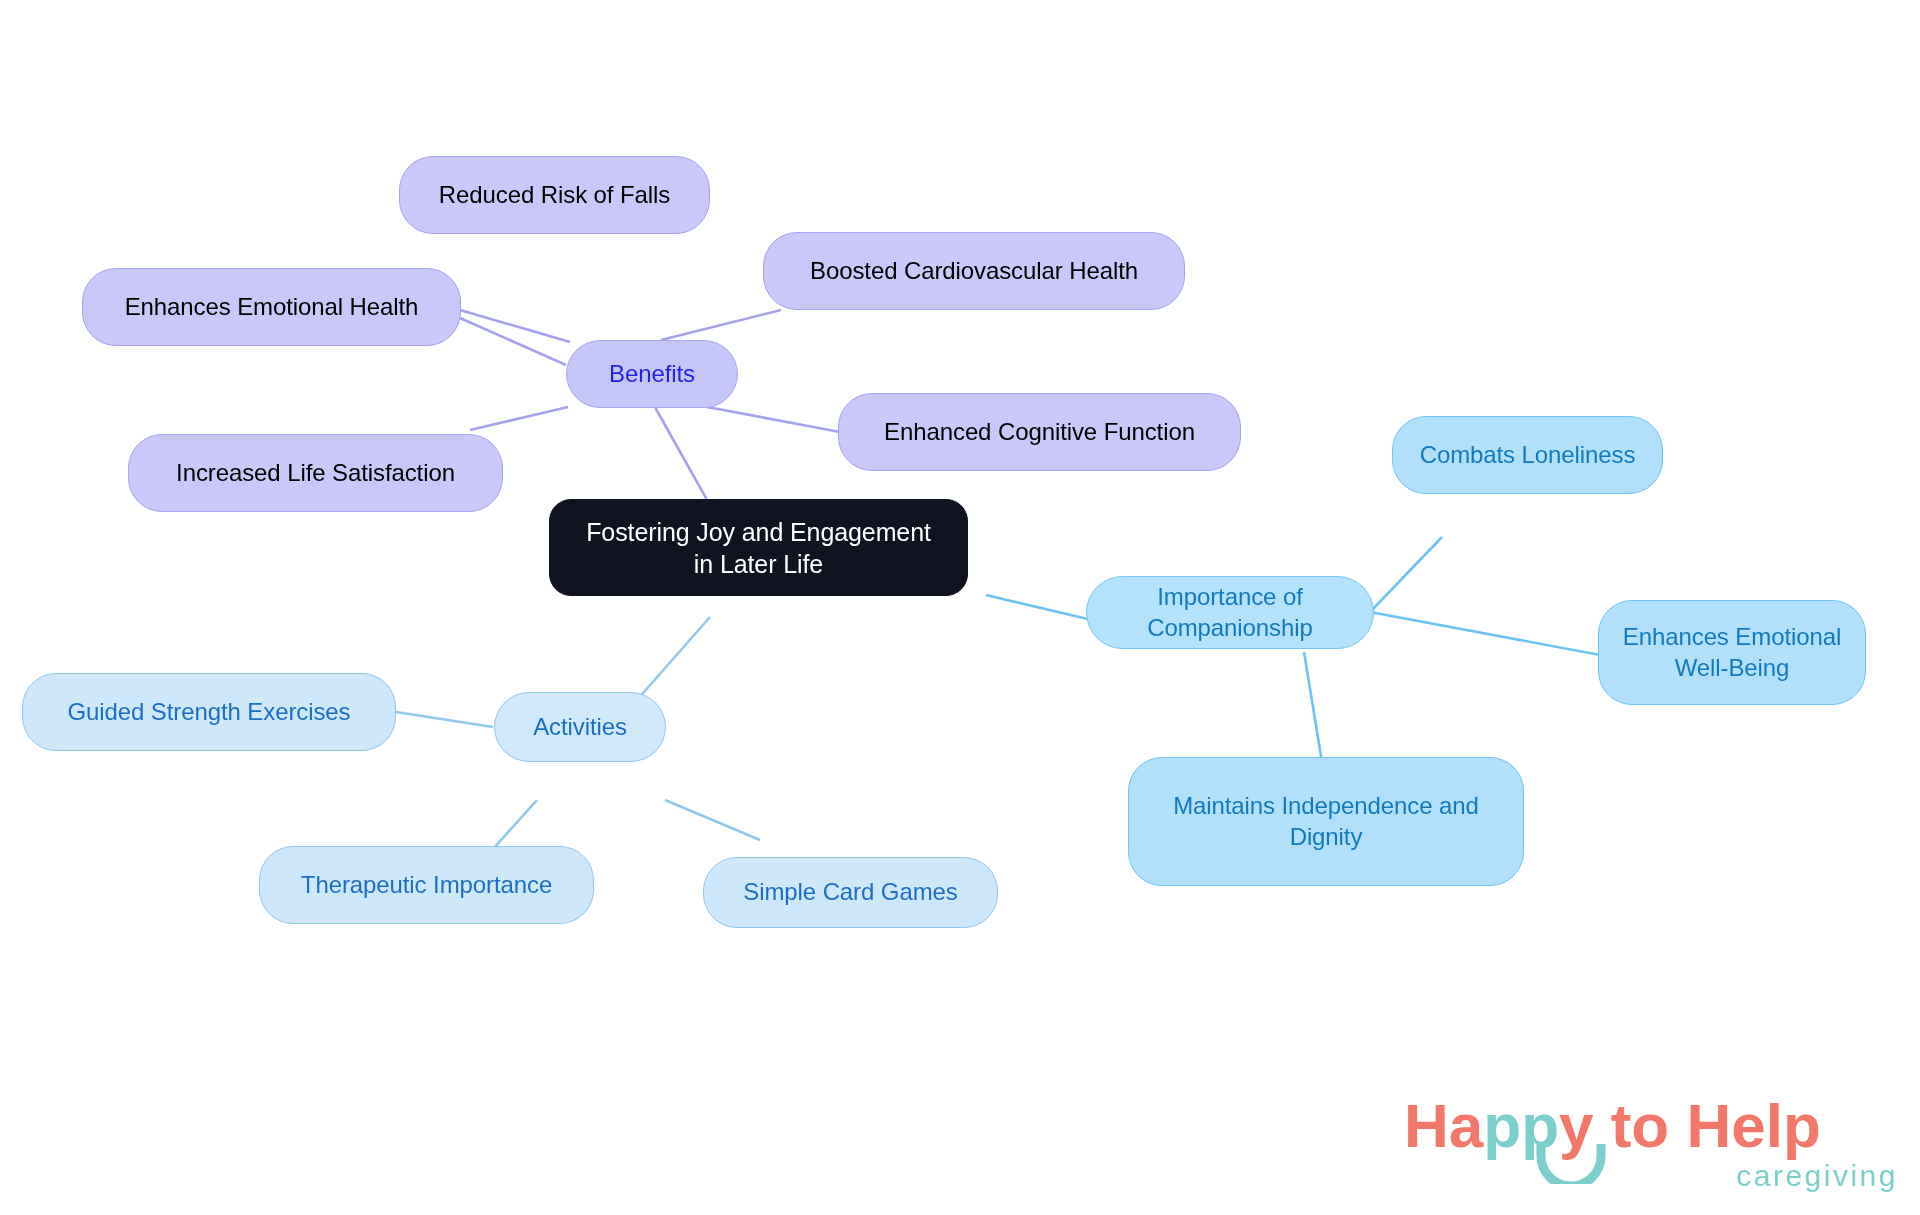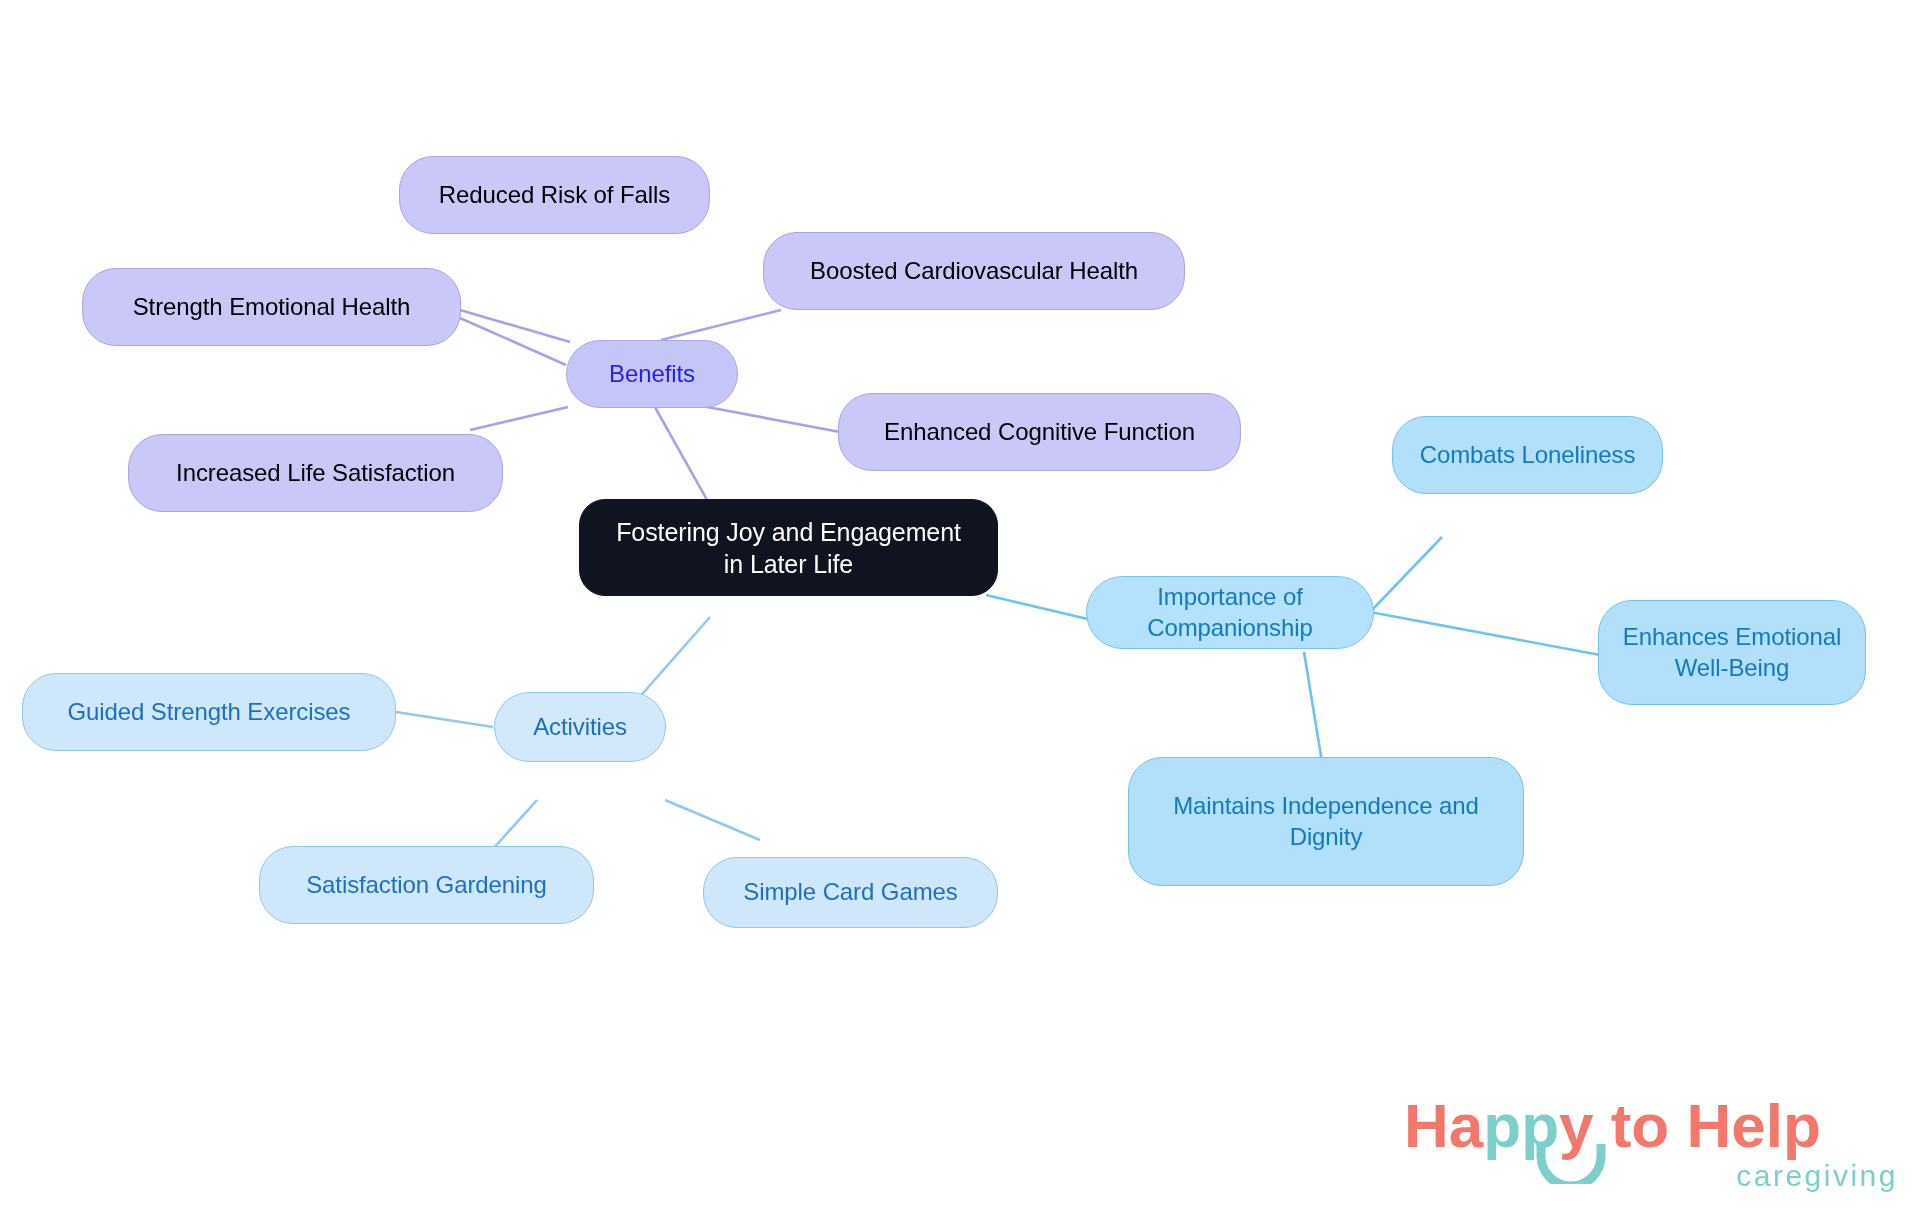--- a/index.html
+++ b/index.html
@@ -143,28 +143,28 @@
     <path d="M 1372 610 L 1442 537" stroke="#6fc3f0" stroke-width="2.6" fill="none"></path>
     <path d="M 1304 652 L 1322 762" stroke="#6fc3f0" stroke-width="2.6" fill="none"></path>
 
     <path d="M 710 617 L 637 700" stroke="#93c8ef" stroke-width="2.6" fill="none"></path>
 
     <path d="M 493 727 L 396 712" stroke="#93c8ef" stroke-width="2.6" fill="none"></path>
     <path d="M 537 800 L 466 879" stroke="#93c8ef" stroke-width="2.6" fill="none"></path>
     <path d="M 665 800 L 760 840" stroke="#93c8ef" stroke-width="2.6" fill="none"></path>
   </svg>
 
-  <div class="node root" style="left:579px; top:499px; width:419px; height:97px;">Fostering Joy and Engagement
+  <div class="node root" style="left:549px; top:499px; width:419px; height:97px;border-radius:22px;">Fostering Joy and Engagement
 in Later Life</div>
 
   <div class="node purple hub" style="left:566px; top:340px; width:172px; height:68px;">Benefits</div>
 
   <div class="node purple" style="left:399px; top:156px; width:311px; height:78px;">Reduced Risk of Falls</div>
 
-  <div class="node purple" style="left:82px; top:268px; width:379px; height:78px;">Strength Emotional Health</div>
+  <div class="node purple" style="left:82px; top:268px; width:379px; height:78px;">Enhances Emotional Health</div>
 
   <div class="node purple" style="left:128px; top:434px; width:375px; height:78px;">Increased Life Satisfaction</div>
 
   <div class="node purple" style="left:763px; top:232px; width:422px; height:78px;">Boosted Cardiovascular Health</div>
 
   <div class="node purple" style="left:838px; top:393px; width:403px; height:78px;">Enhanced Cognitive Function</div>
 
   <div class="node blue hub" style="left:1086px; top:576px; width:288px; height:73px;">Importance of Companionship</div>
 
   <div class="node blue" style="left:1392px; top:416px; width:271px; height:78px;">Combats Loneliness</div>
@@ -172,21 +172,21 @@
   <div class="node blue" style="left:1598px; top:600px; width:268px; height:105px;">Enhances Emotional
 Well-Being</div>
 
   <div class="node blue" style="left:1128px; top:757px; width:396px; height:129px;">Maintains Independence and
 Dignity</div>
 
   <div class="node bluepale hub" style="left:494px; top:692px; width:172px; height:70px;">Activities</div>
 
   <div class="node bluepale" style="left:22px; top:673px; width:374px; height:78px;">Guided Strength Exercises</div>
 
-  <div class="node bluepale" style="left:259px; top:846px; width:335px; height:78px;">Satisfaction Gardening</div>
+  <div class="node bluepale" style="left:259px; top:846px; width:335px; height:78px;">Therapeutic Importance</div>
 
   <div class="node bluepale" style="left:703px; top:857px; width:295px; height:71px;">Simple Card Games</div>
 
   <div id="logo">
     <div class="logo-row"><span class="logo-coral">Ha</span><span class="logo-teal">pp</span><span class="logo-coral">y to Help</span></div>
     <svg id="logo-smile" viewBox="0 0 72 44">
       <path d="M 6 4 L 6 16 A 30 30 0 0 0 66 16 L 66 4" stroke="#7ccfca" stroke-width="9" fill="none" stroke-linecap="butt"></path>
     </svg>
     <div id="logo-sub">caregiving</div>
   </div>

